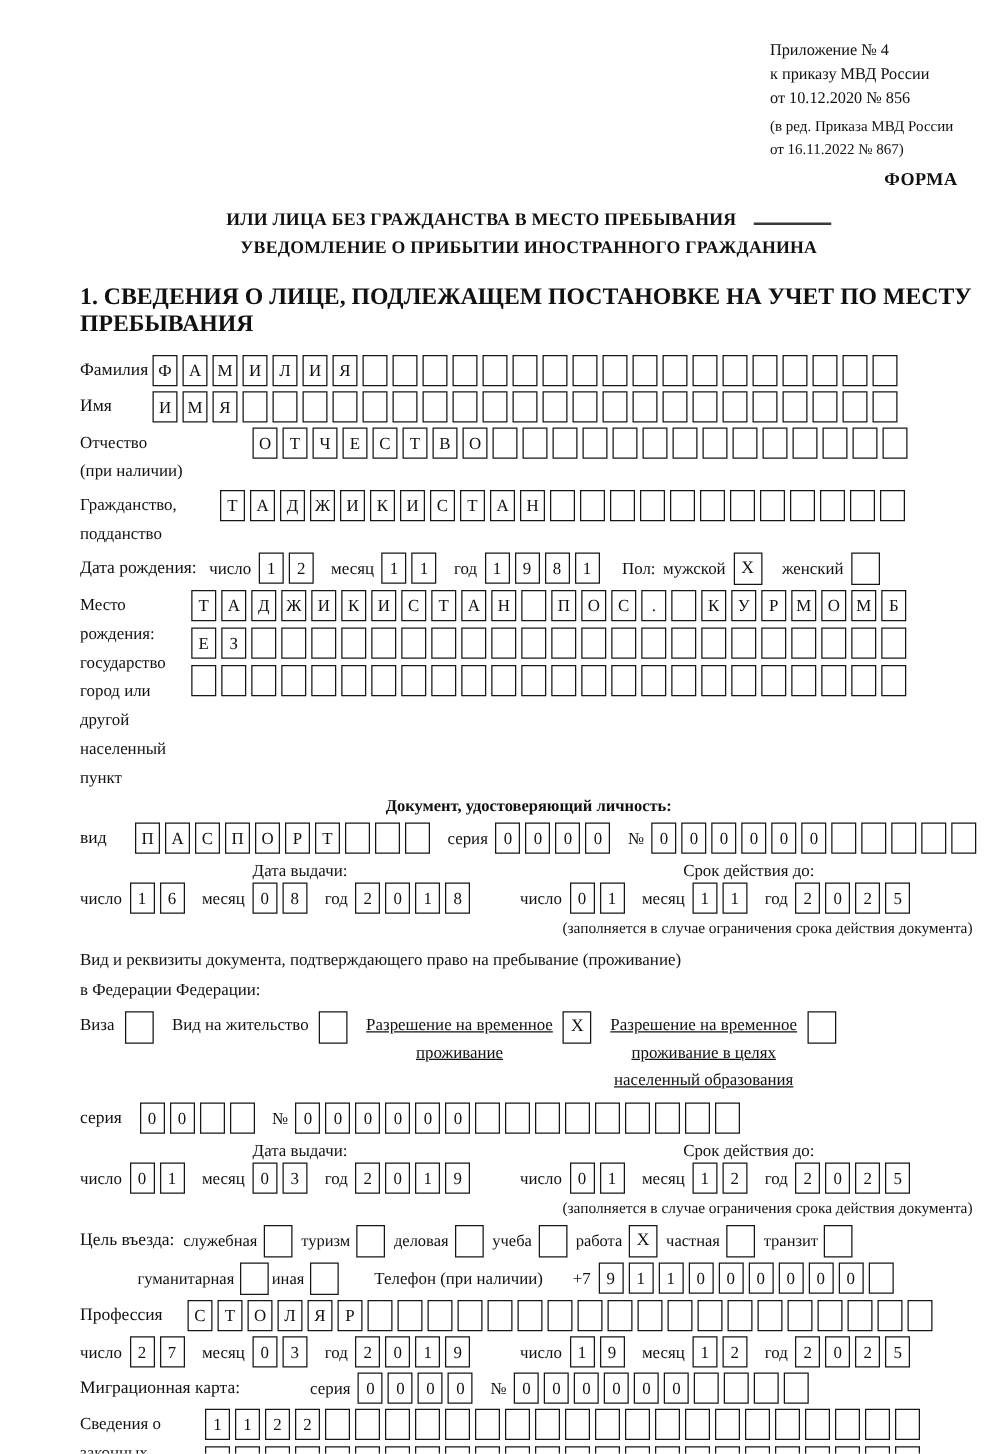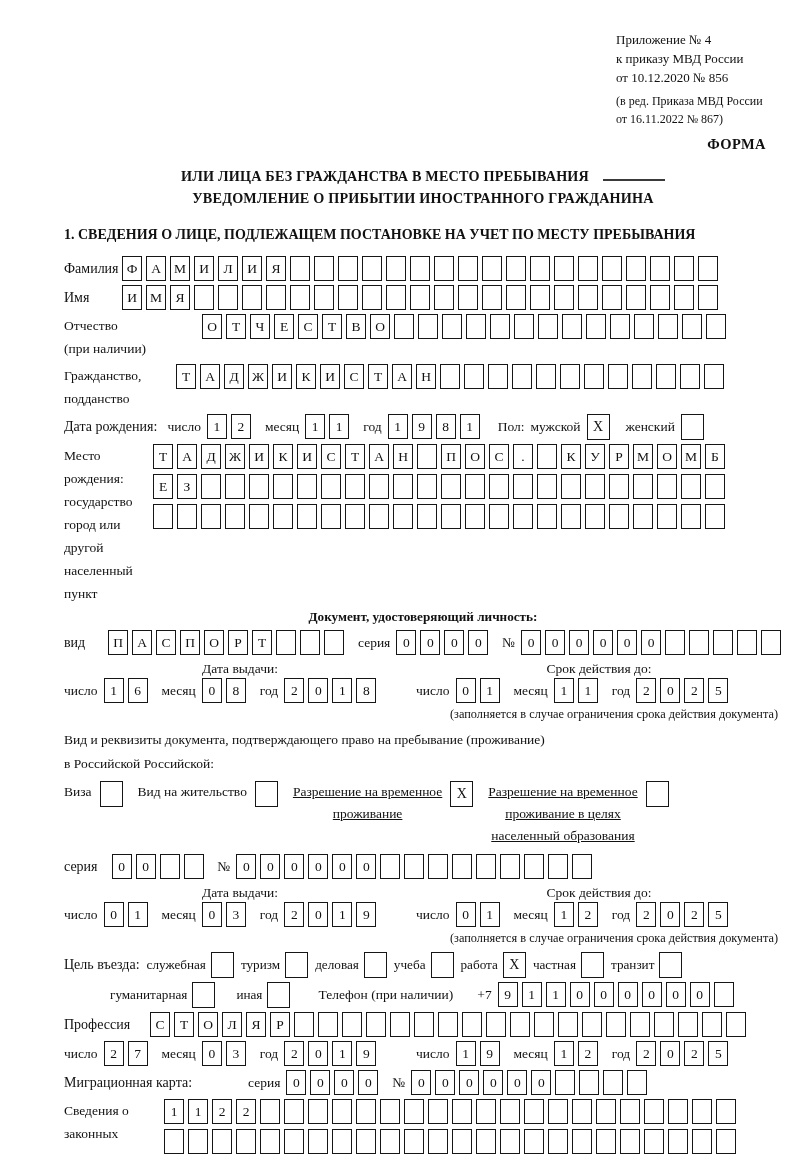--- a/index.html
+++ b/index.html
@@ -4,21 +4,21 @@
 <style>
   html,body{margin:0;padding:0;background:#fff;}
   .page{width:800px;height:1163px;background:var(--paper,#fff);box-sizing:border-box;
         padding:30px 18px 0 64px;font-family:"Liberation Serif","DejaVu Serif",serif;
         color:var(--ink,#111);overflow:hidden;}
   .appendix{margin-left:552px;font-size:13px;line-height:19px;}
   .edition{margin-top:5px;font-size:12px;line-height:18px;}
   .forma{margin-top:8px;text-align:right;padding-right:16px;font-weight:700;font-size:14.5px;letter-spacing:.4px;}
   .title{margin-top:12px;text-align:center;font-weight:700;font-size:14.2px;line-height:22px;letter-spacing:.2px;}
   .uline{display:inline-block;width:62px;border-bottom:2.4px solid #3a3a3a;margin-left:14px;}
-  .sec1{margin-top:18px;margin-bottom:13px;font-weight:700;font-size:14px;}
+  .sec1{margin-top:18px;margin-bottom:13px;font-weight:700;font-size:19px;}
   .frow{display:flex;align-items:flex-start;margin-bottom:4px;}
   .lbl{font-size:14px;line-height:25px;flex:0 0 auto;}
   .w58{width:58px;}.w138{width:138px;}.w112{width:112px;}.w89{width:89px;}.w44{width:44px;}.w100{width:100px;}
   .lblcol{flex:0 0 auto;font-size:13.5px;}
   .lblcol div{line-height:23px;}
   .cells{display:flex;flex:0 0 auto;}
   .cell{box-sizing:border-box;width:20px;height:25px;border:1.6px solid #161616;margin-right:4px;
         display:flex;align-items:center;justify-content:center;font-size:13.5px;background:#fff;}
   .cb{box-sizing:border-box;width:23px;height:26px;border:1.6px solid #161616;display:flex;align-items:center;
       justify-content:center;font-size:14px;flex:0 0 auto;background:#fff;}
@@ -388,21 +388,21 @@
           <span class="cell">2</span>
           <span class="cell">0</span>
           <span class="cell">2</span>
           <span class="cell">5</span>
         </span>
     </div>
   </div>
   <div class="note">(заполняется в случае ограничения срока действия документа)</div>
 
   <div class="introl">Вид и реквизиты документа, подтверждающего право на пребывание (проживание)</div>
-  <div class="introl">в Российской Российской:</div>
+  <div class="introl">в Федерации Федерации:</div>
 
   <div class="optrow">
     <div class="opt">
       <span class="olabel">Виза</span>
       <span class="cb"></span>
     </div>
     <div class="opt">
       <span class="olabel">Вид на жительство</span>
       <span class="cb"></span>
     </div>
@@ -528,21 +528,21 @@
         <span class="ptxt">транзит</span>
         <span class="cb"></span>
       </span>
   </div>
 
   <div class="frow ind46">
     <span class="pitem" style="margin-left:0">
         <span class="ptxt">гуманитарная</span>
         <span class="cb"></span>
       </span>
-    <span class="pitem" style="margin-left:21px">
+    <span class="pitem" style="margin-left:2px">
         <span class="ptxt">иная</span>
         <span class="cb"></span>
       </span>
     <span class="dword" style="margin-left:28px">Телефон (при наличии)</span>
     <span class="dword" style="margin-left:18px">+7</span>
     <span class="cells">
         <span class="cell">9</span>
         <span class="cell">1</span>
         <span class="cell">1</span>
         <span class="cell">0</span>

